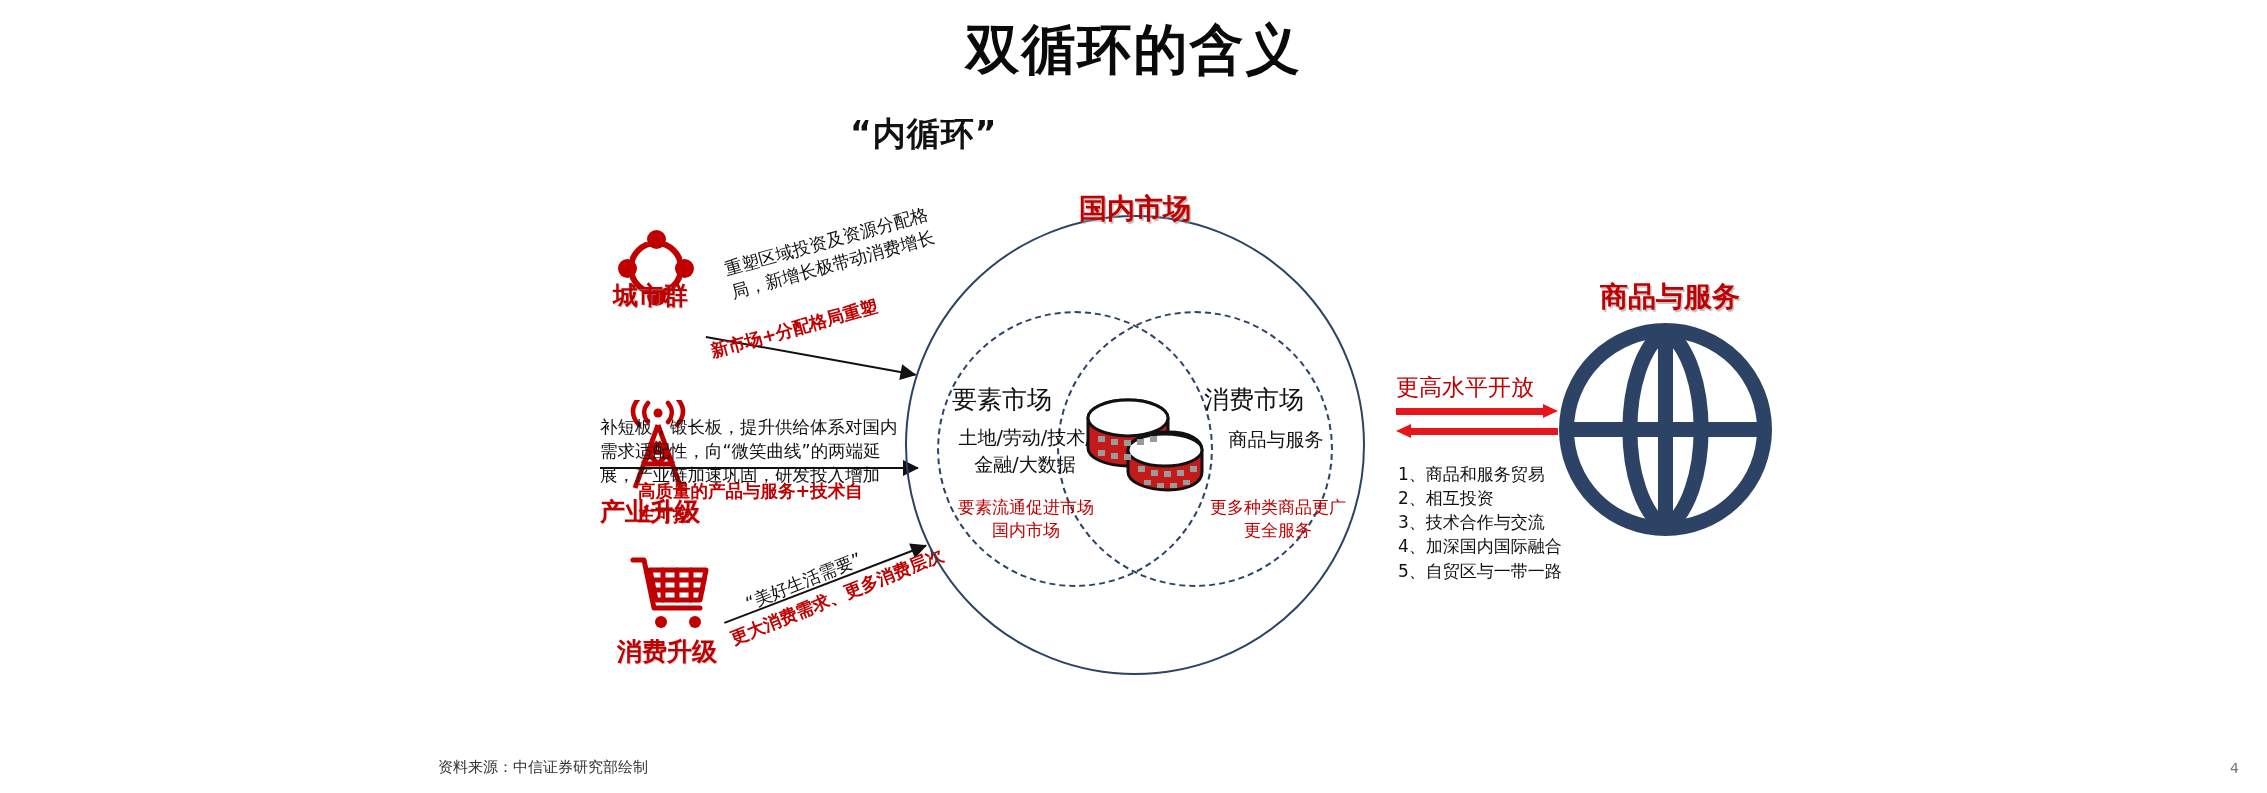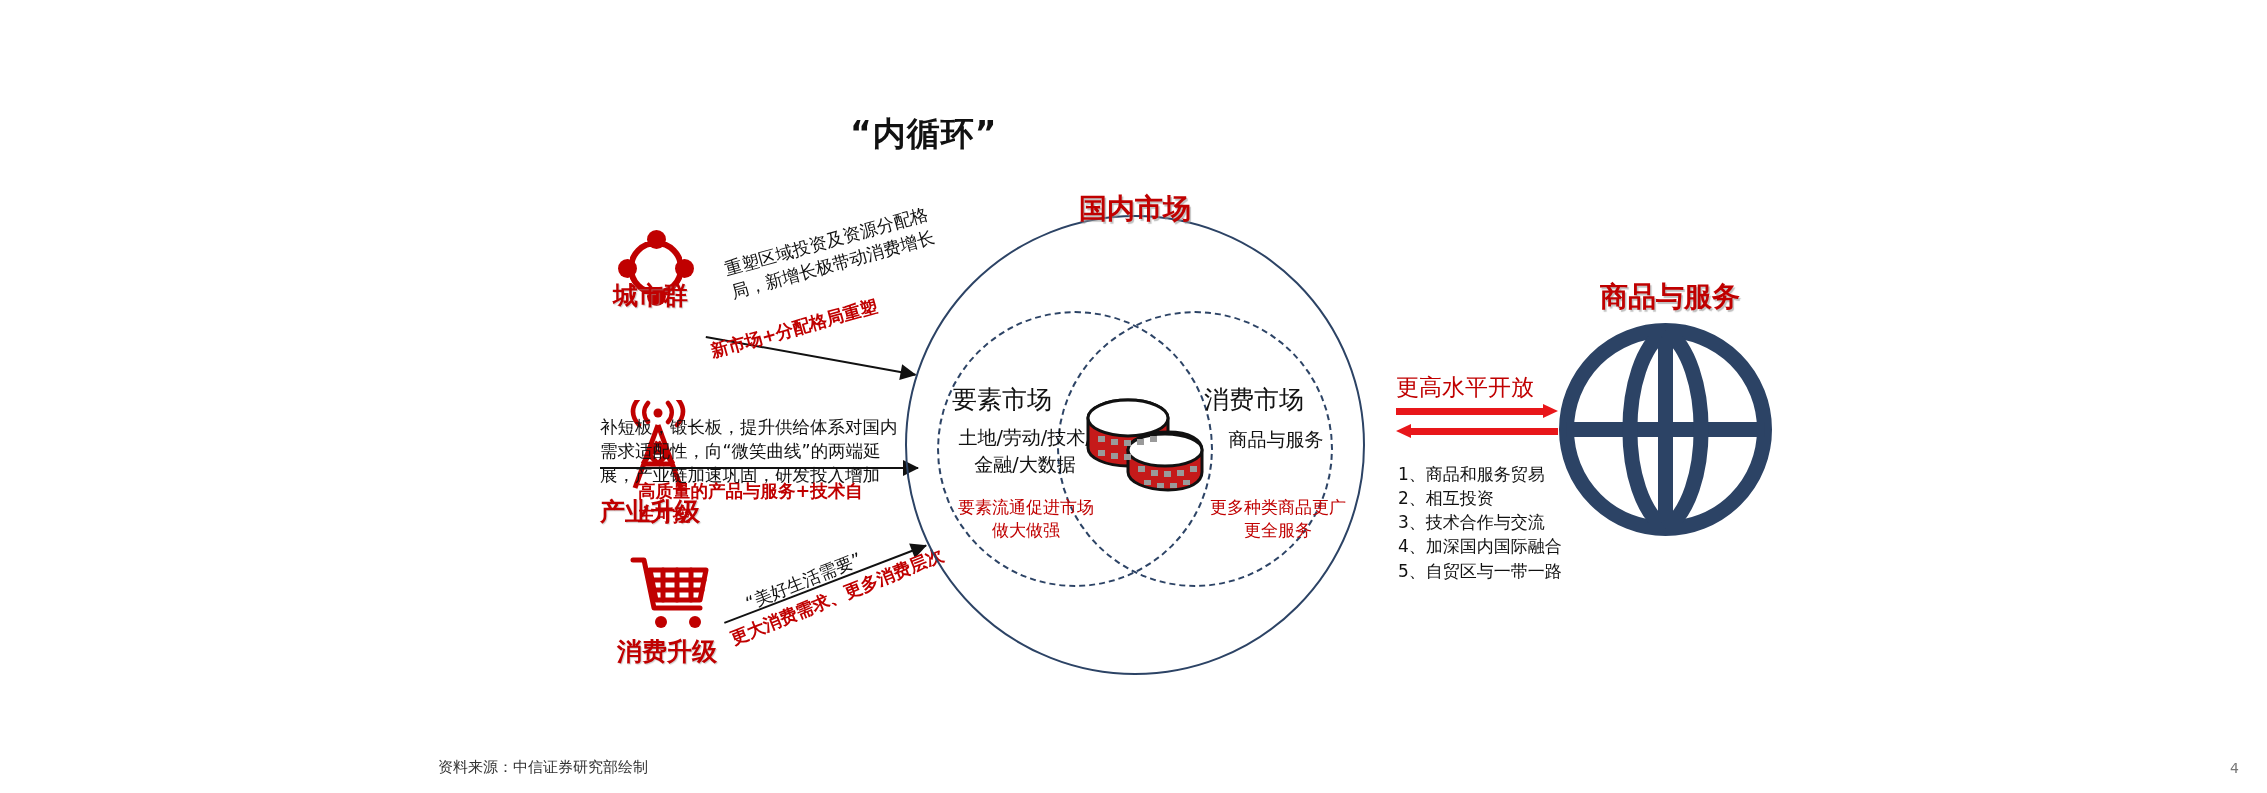--- a/index.html
+++ b/index.html
@@ -175,20 +175,21 @@
     position:absolute;right:28px;top:760px;
     font-size:14px;color:#777;
     font-family:"DejaVu Sans","Liberation Sans",sans-serif;
   }
 </style>
 </head>
 <body>
 
 <div class="slide">
 
+  <div class="title">双循环的含义</div>
   <div class="subtitle">“内循环”</div>
 
   <div class="icon-box" id="city-cluster-icon">
     <div class="ring"></div>
     <div class="mask" style="left:24px;top:0;width:24px;height:10px;"></div>
     <div class="mask" style="left:24px;top:62px;width:24px;height:10px;"></div>
     <div class="mask" style="left:0;top:24px;width:10px;height:24px;"></div>
     <div class="mask" style="left:62px;top:24px;width:10px;height:24px;"></div>
     <div class="dot" style="left:26.5px;top:-2px;"></div>
     <div class="dot" style="left:26.5px;top:55px;"></div>
@@ -270,21 +271,21 @@
     <div class="inner left"></div>
     <div class="inner right"></div>
   </div>
 
   <div class="domestic-title">国内市场</div>
 
   <div class="mkt-head" style="left:952px;top:383px;">要素市场</div>
   <div class="mkt-sub" style="left:930px;top:424px;width:190px;">土地/劳动/技术/
 金融/大数据</div>
   <div class="mkt-note" style="left:926px;top:496px;width:200px;">要素流通促进市场
-做大做强</div>
+国内市场</div>
 
   <div class="mkt-head" style="left:1204px;top:383px;">消费市场</div>
   <div class="mkt-sub" style="left:1190px;top:427px;width:172px;font-family:Liberation Serif, serif;">商品与服务</div>
   <div class="mkt-note" style="left:1178px;top:496px;width:200px;">更多种类商品更广
 更全服务</div>
 
   <div id="coins-icon">
     <svg width="128" height="108" viewBox="0 0 128 108">
       <g stroke="#111" stroke-width="3" stroke-linejoin="round">
 

